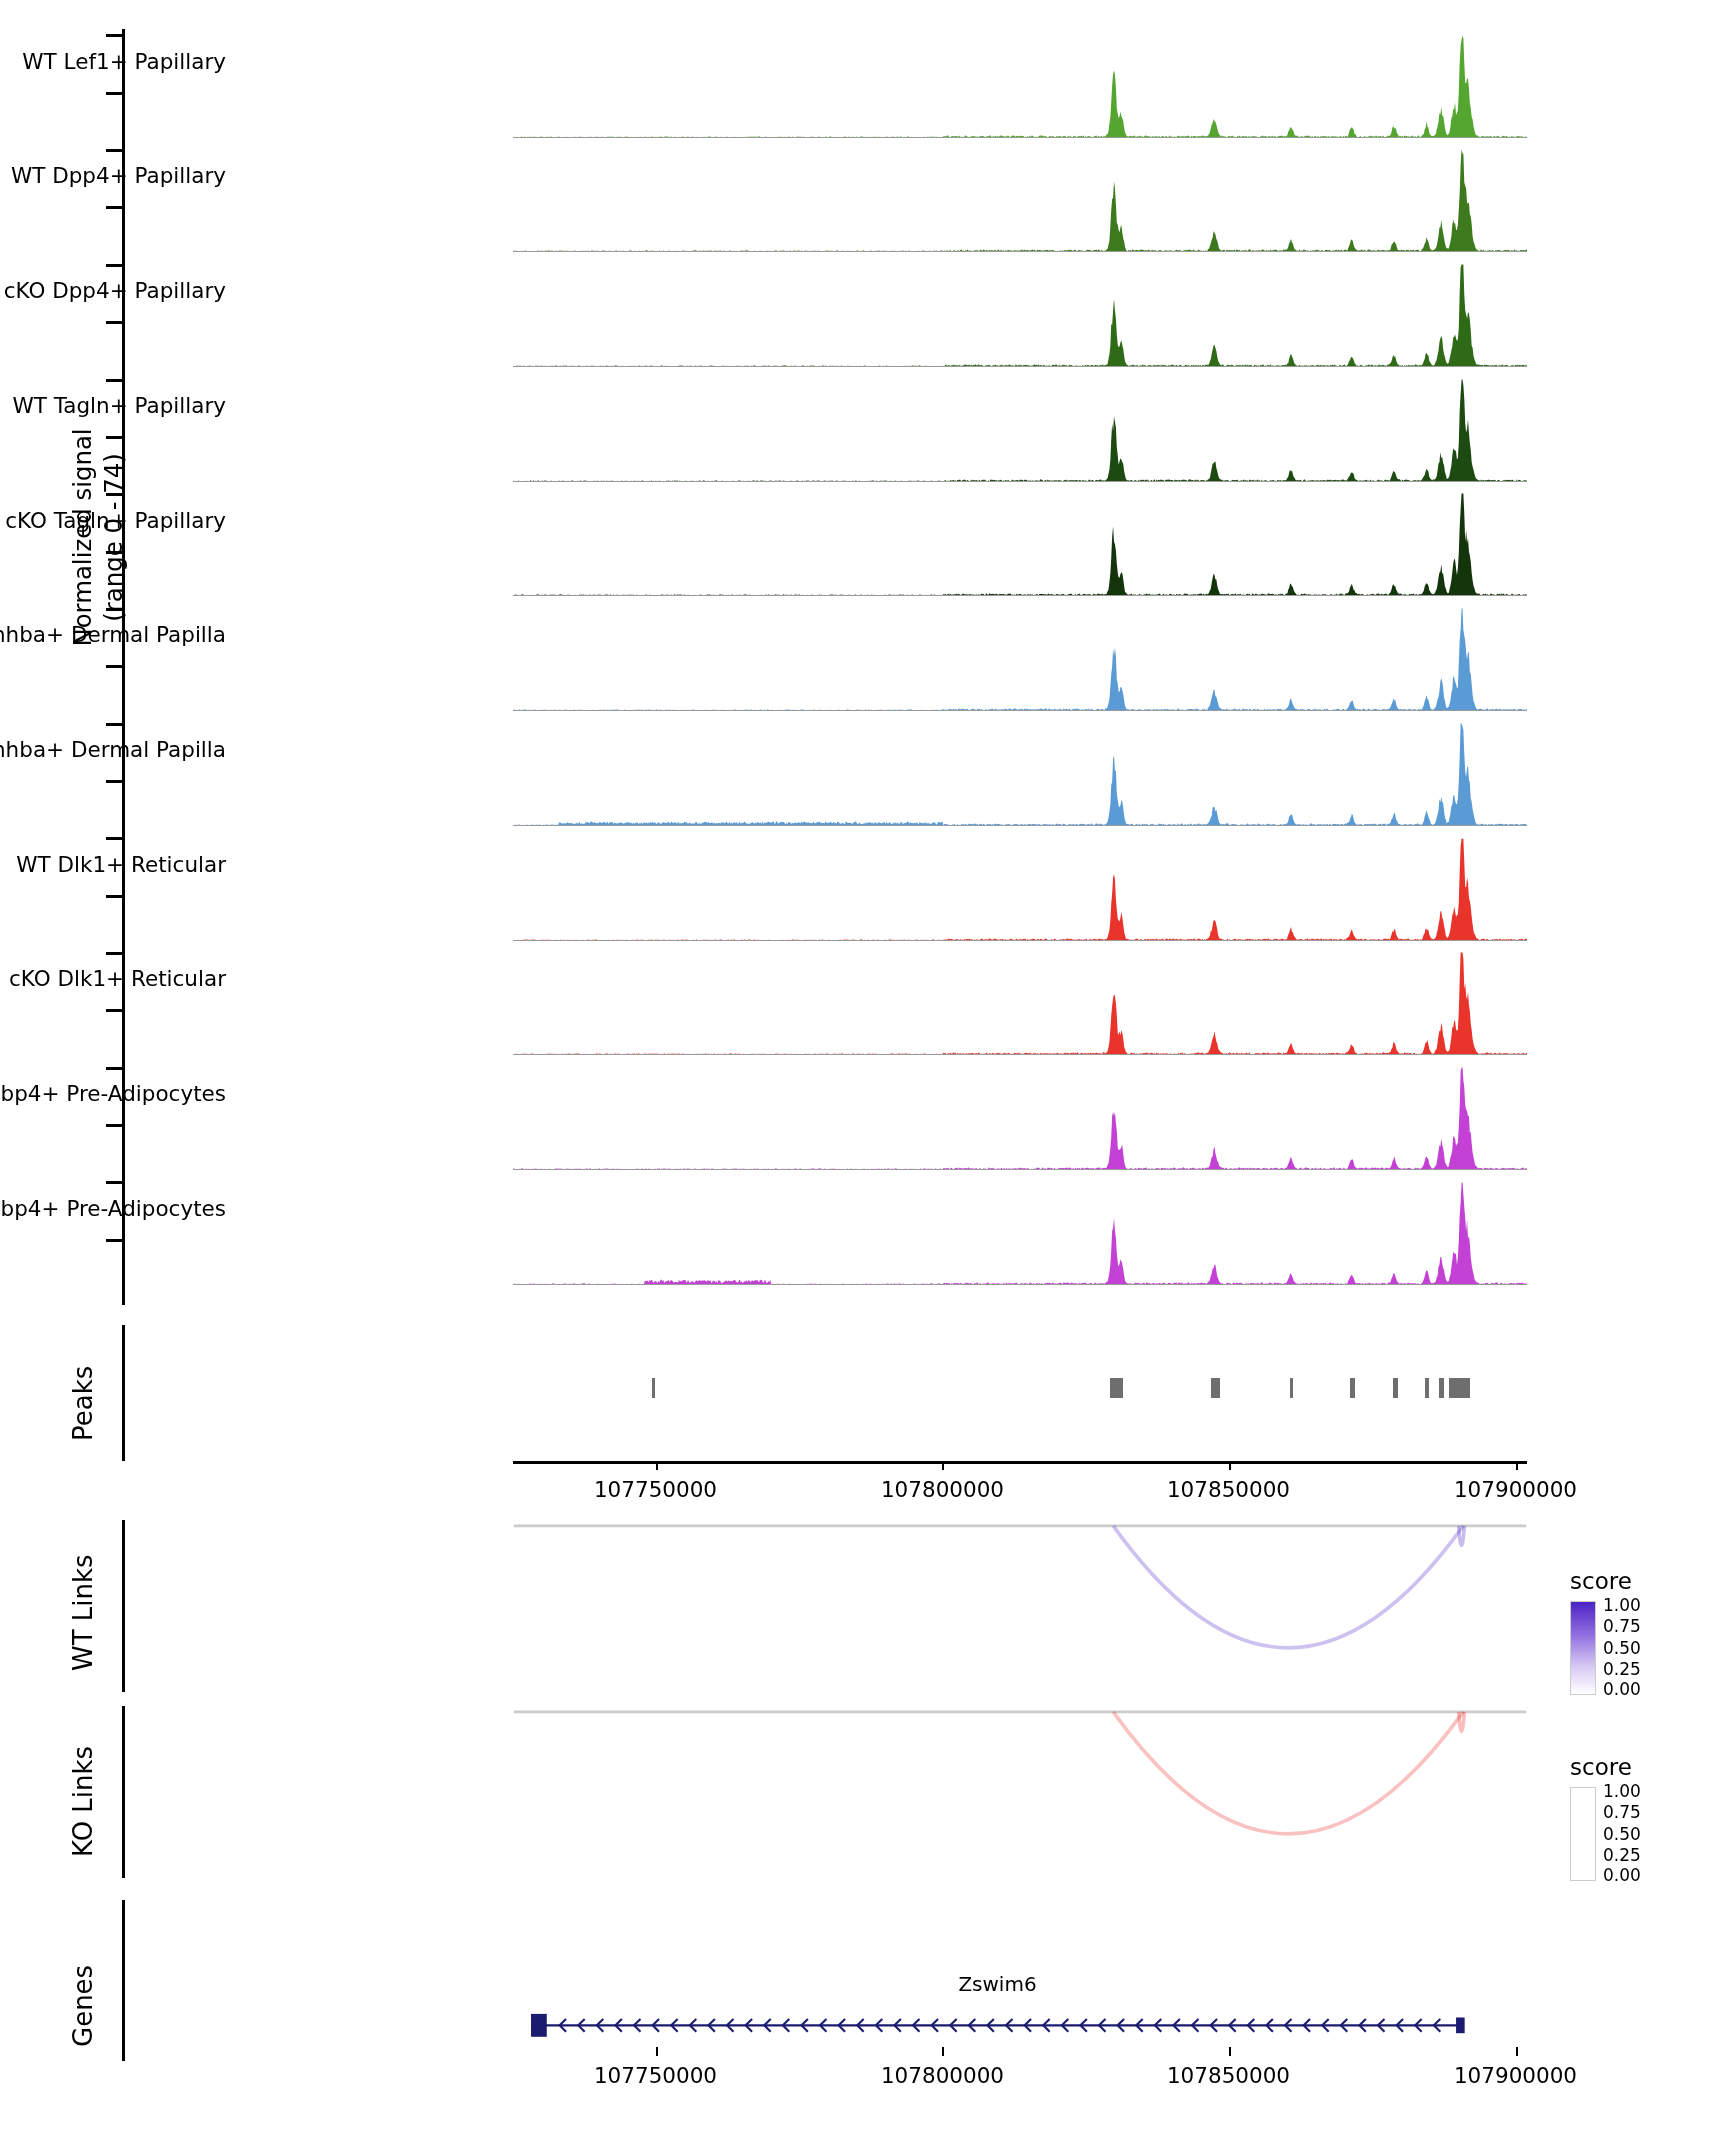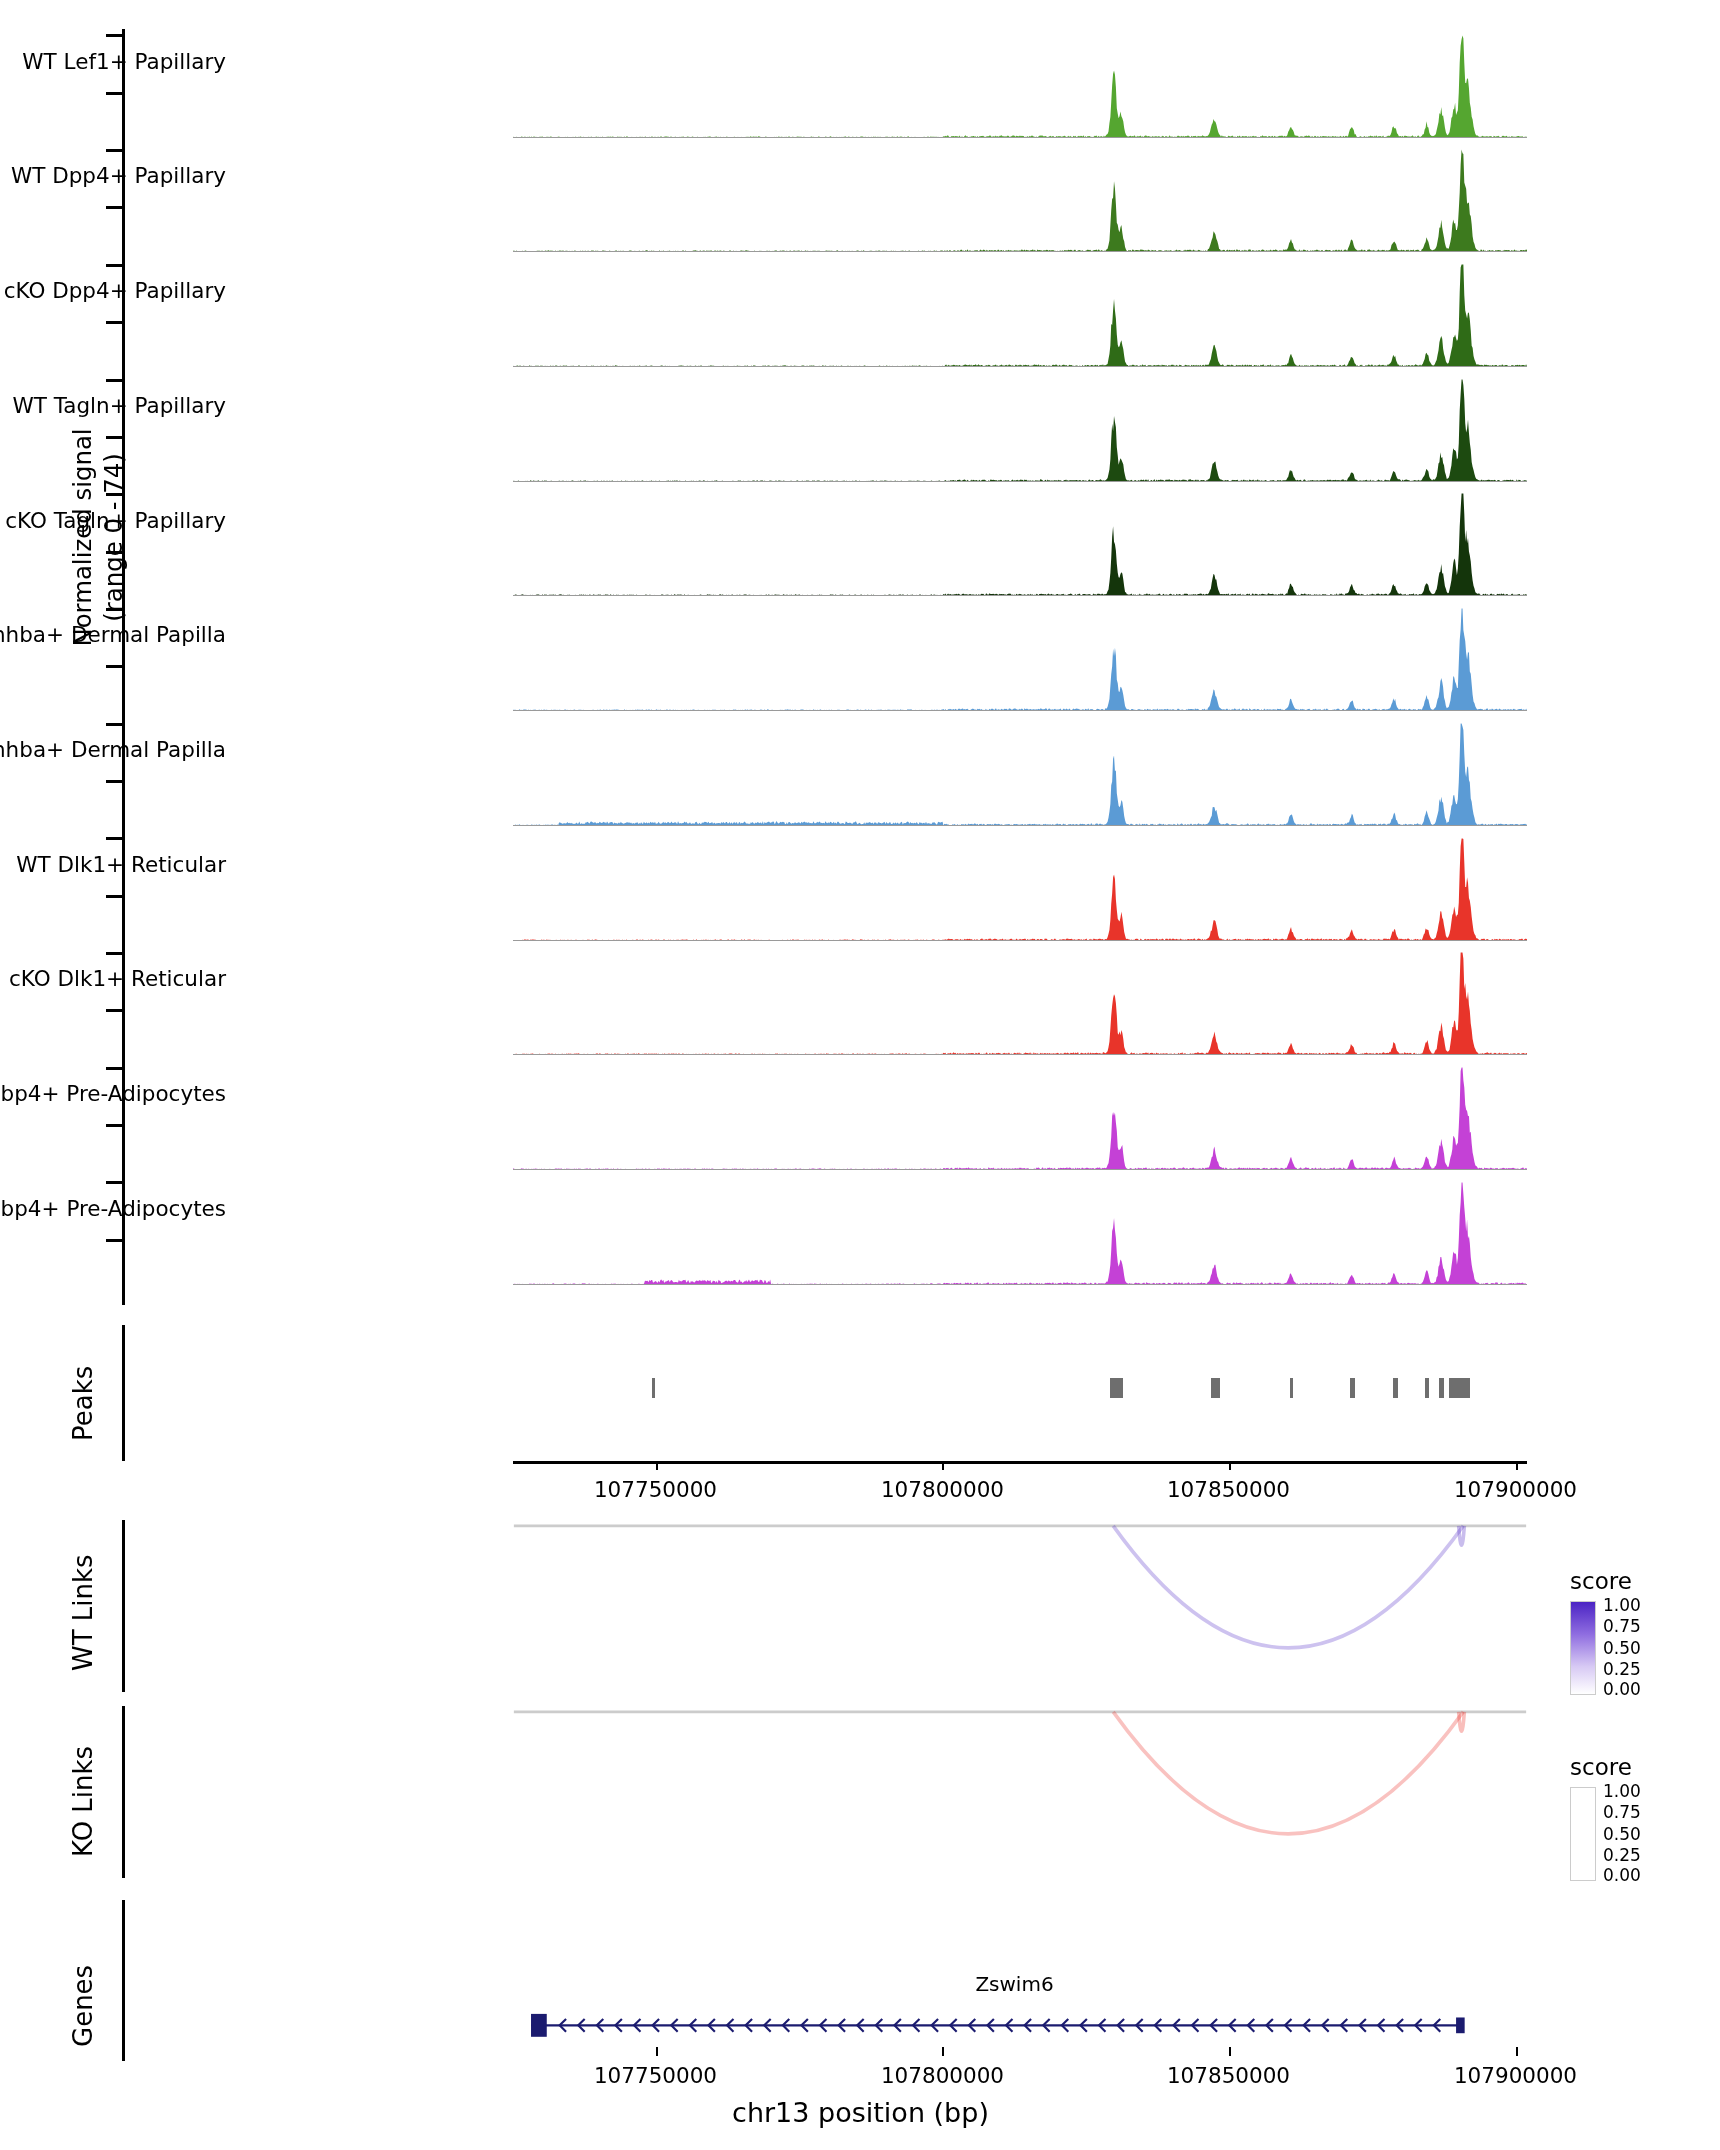--- a/index.html
+++ b/index.html
@@ -401,30 +401,29 @@
           <path d="M1060.9830508474577,176 L1051.9830508474577,185 L1060.9830508474577,194" fill="none" stroke="#1b1b6f" stroke-width="3"></path>
           <path d="M1086.9830508474577,176 L1077.9830508474577,185 L1086.9830508474577,194" fill="none" stroke="#1b1b6f" stroke-width="3"></path>
           <path d="M1112.9830508474577,176 L1103.9830508474577,185 L1112.9830508474577,194" fill="none" stroke="#1b1b6f" stroke-width="3"></path>
           <path d="M1138.9830508474577,176 L1129.9830508474577,185 L1138.9830508474577,194" fill="none" stroke="#1b1b6f" stroke-width="3"></path>
           <path d="M1164.9830508474577,176 L1155.9830508474577,185 L1164.9830508474577,194" fill="none" stroke="#1b1b6f" stroke-width="3"></path>
           <path d="M1190.9830508474577,176 L1181.9830508474577,185 L1190.9830508474577,194" fill="none" stroke="#1b1b6f" stroke-width="3"></path>
           <path d="M1216.9830508474577,176 L1207.9830508474577,185 L1216.9830508474577,194" fill="none" stroke="#1b1b6f" stroke-width="3"></path>
           <path d="M1242.9830508474577,176 L1233.9830508474577,185 L1242.9830508474577,194" fill="none" stroke="#1b1b6f" stroke-width="3"></path>
           <path d="M1268.9830508474577,176 L1259.9830508474577,185 L1268.9830508474577,194" fill="none" stroke="#1b1b6f" stroke-width="3"></path>
           <path d="M1294.9830508474577,176 L1285.9830508474577,185 L1294.9830508474577,194" fill="none" stroke="#1b1b6f" stroke-width="3"></path>
-        </svg><div class="gene-name" style="left: 358px; top: 79px;">Zswim6</div></div>
+        </svg><div class="gene-name" style="left: 341px; top: 79px;">Zswim6</div></div>
   </div>
 
   <div class="abs" id="xaxis-bottom" style="left:0; top:2047px; width:1721px; height:57px;">
       <div class="xtick" style="left:656px; top:0px;"></div>
       <div class="xticklabel" style="left:548px; top:16px;">107750000</div>
       <div class="xtick" style="left:942px; top:0px;"></div>
       <div class="xticklabel" style="left:835px; top:16px;">107800000</div>
       <div class="xtick" style="left:1229px; top:0px;"></div>
       <div class="xticklabel" style="left:1121px; top:16px;">107850000</div>
       <div class="xtick" style="left:1516px; top:0px;"></div>
       <div class="xticklabel" style="left:1408px; top:16px;">107900000</div>
     </div>
 
-  <div class="xaxis-title" style="left:0; top:2097px;">chr13 position (bp)</div>
 
 </div>
 
 
 </body></html>

